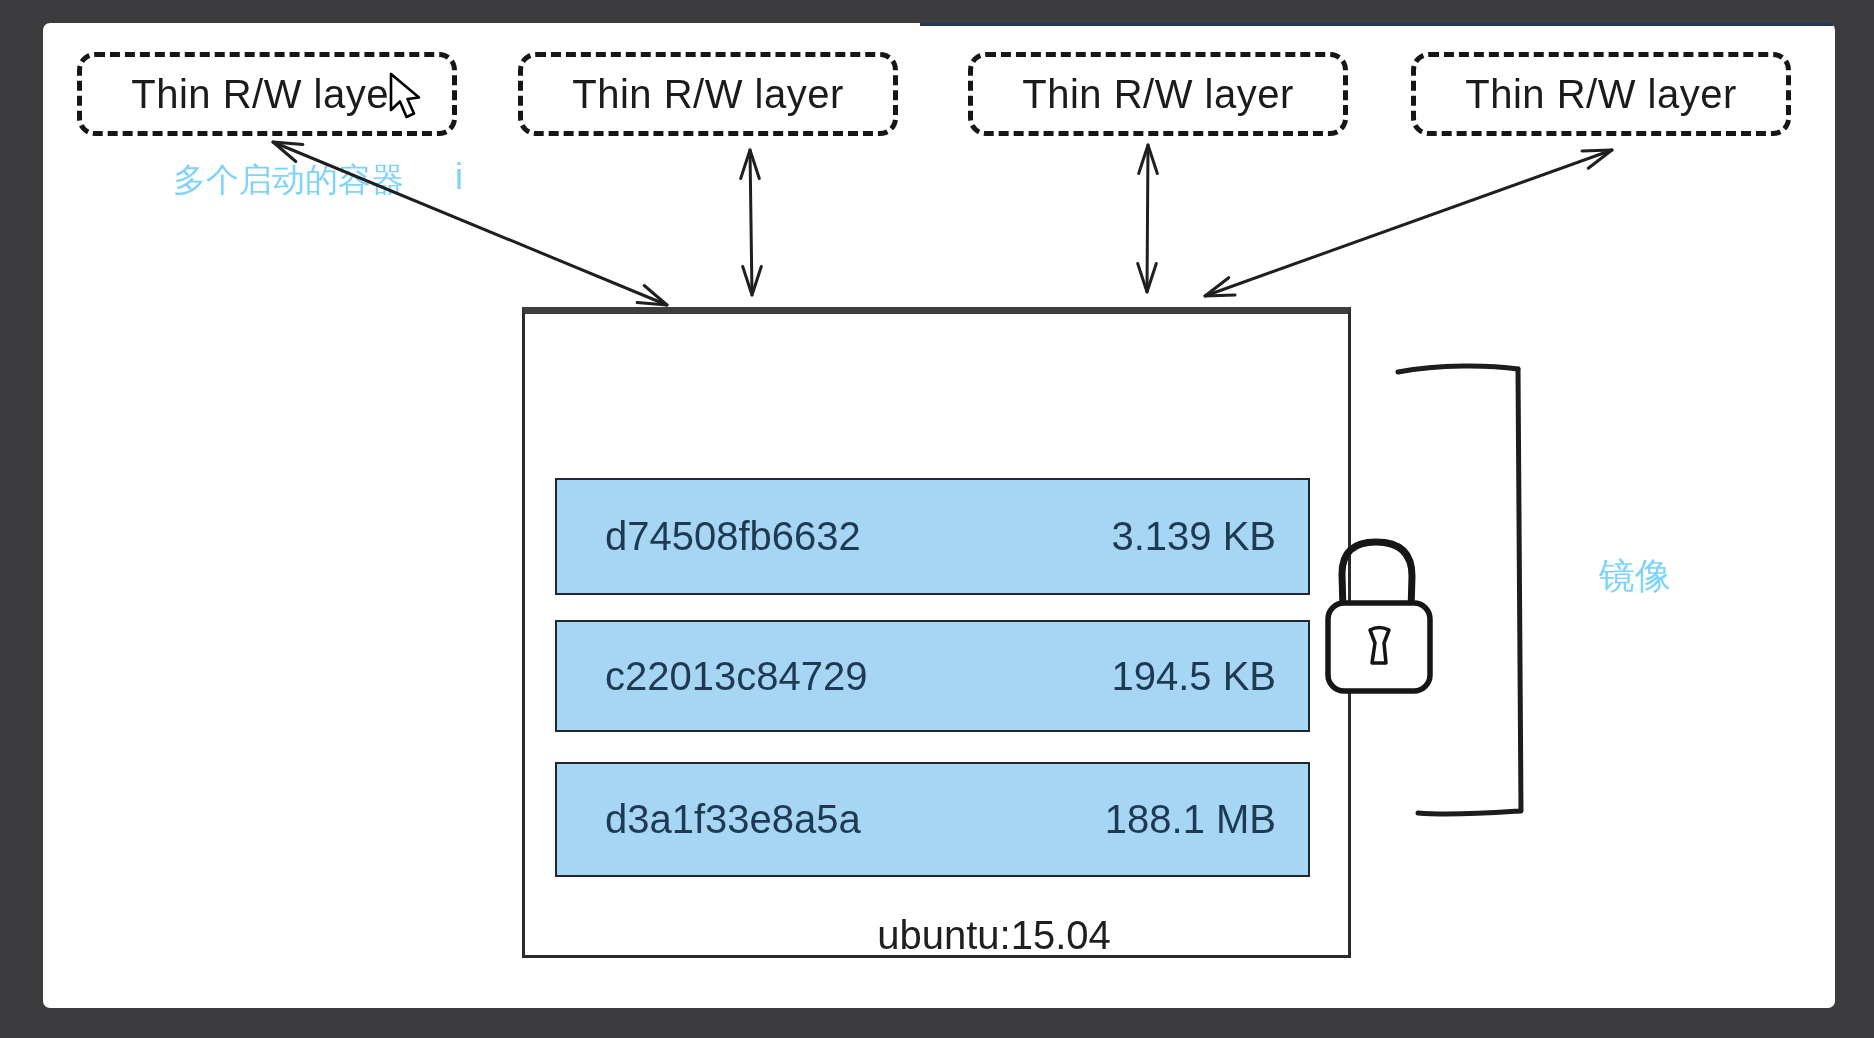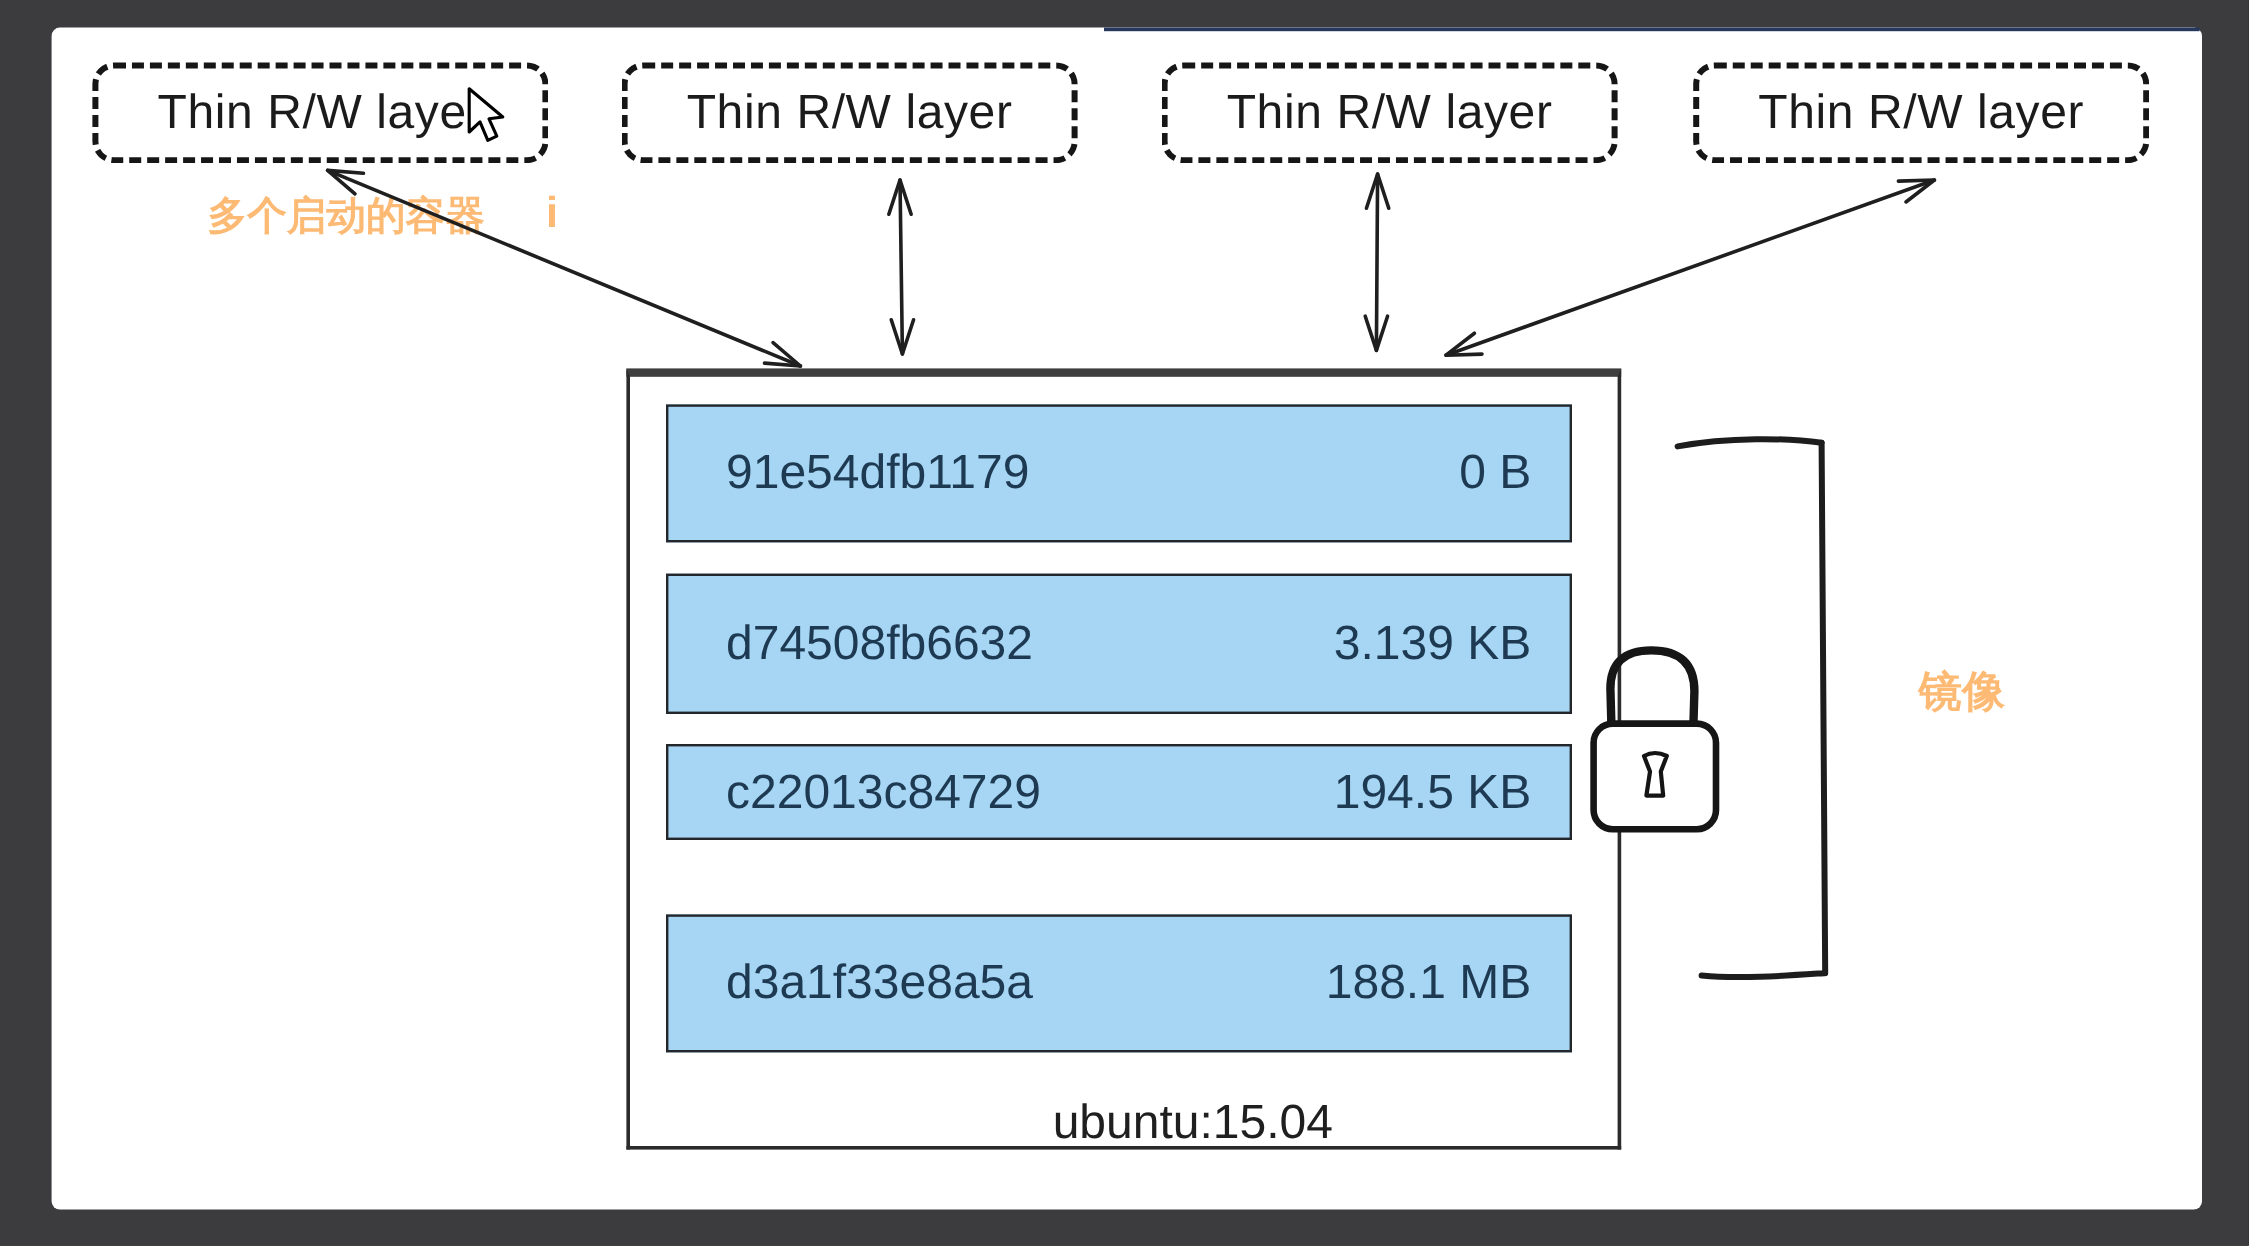--- a/index.html
+++ b/index.html
@@ -17,41 +17,41 @@
     background:#26375e;
   }
   .thin-box{
     position:absolute;top:52px;height:84px;width:380px;
     border:5px dashed #161616;border-radius:18px;
     display:flex;align-items:center;justify-content:center;
     box-sizing:border-box;color:#1b1b1b;font-size:40px;letter-spacing:0.5px;
   }
   .tb1{left:77px;} .tb2{left:518px;} .tb3{left:968px;} .tb4{left:1411px;}
   .red-note{
-    position:absolute;color:#fdba74;font-weight:bold;
+    position:absolute;color:#7dd3fc;font-weight:normal;
     font-size:33px;white-space:nowrap;
   }
   .note-containers{left:173px;top:158px;}
   .note-i{left:455px;top:156px;font-size:36px;}
   .note-image{left:1599px;top:552px;font-size:36px;}
   #image-box{
     position:absolute;left:522px;top:307px;width:829px;height:651px;
     box-sizing:border-box;background:#ffffff;
     border:3px solid #2b2b2b;border-top:7px solid #3e3e3e;
   }
   .layer-row{
     position:absolute;left:555px;width:755px;
     background:#a7d6f4;border:2px solid #23262a;box-sizing:border-box;
     display:flex;align-items:center;justify-content:space-between;
     padding:0 32px 0 48px;
     color:#1d3a52;font-size:40px;
   }
   .lr1{top:337px;height:115px;}
   .lr2{top:478px;height:117px;}
-  .lr3{top:620px;height:80px;}
+  .lr3{top:620px;height:112px;}
   .lr4{top:762px;height:115px;gap:36px;}
   .image-name{
     position:absolute;left:522px;top:913px;width:944px;
     text-align:center;color:#1f1f1f;font-size:40px;
   }
   svg.overlay{position:absolute;left:0;top:0;pointer-events:none;}
   .abs{position:absolute;}
 </style>
 </head>
 <body>
@@ -94,24 +94,20 @@
       <path d="M1137.7 263.5 L1147 292 L1156.3 263.5"></path>
 
       <path d="M1612 150 L1205 296"></path>
       <path d="M1582 150.9 L1612 150 L1588.3 168.3"></path>
       <path d="M1235 295.1 L1205 296 L1228.7 277.7"></path>
     </g>
   </svg>
 
   <div id="image-box"></div>
 
-  <div class="layer-row lr1">
-    <span>91e54dfb1179</span>
-    <span>0 B</span>
-  </div>
   <div class="layer-row lr2">
     <span>d74508fb6632</span>
     <span>3.139 KB</span>
   </div>
   <div class="layer-row lr3">
     <span>c22013c84729</span>
     <span>194.5 KB</span>
   </div>
   <div class="layer-row lr4">
     <span>d3a1f33e8a5a</span>

